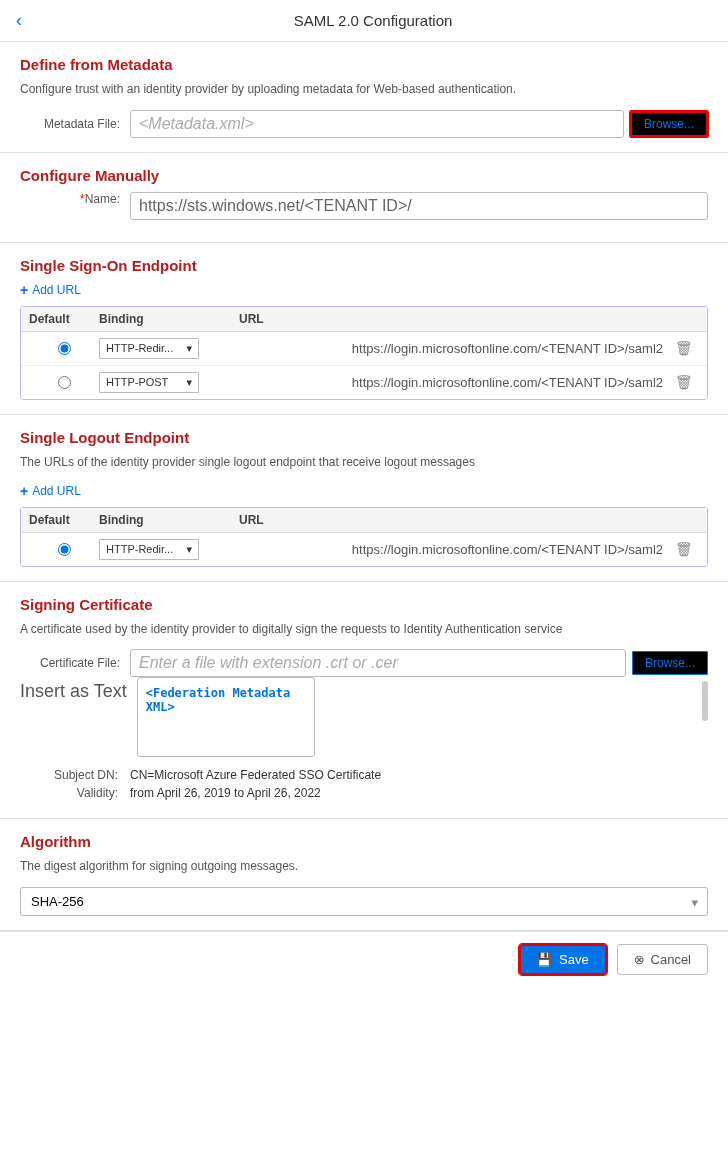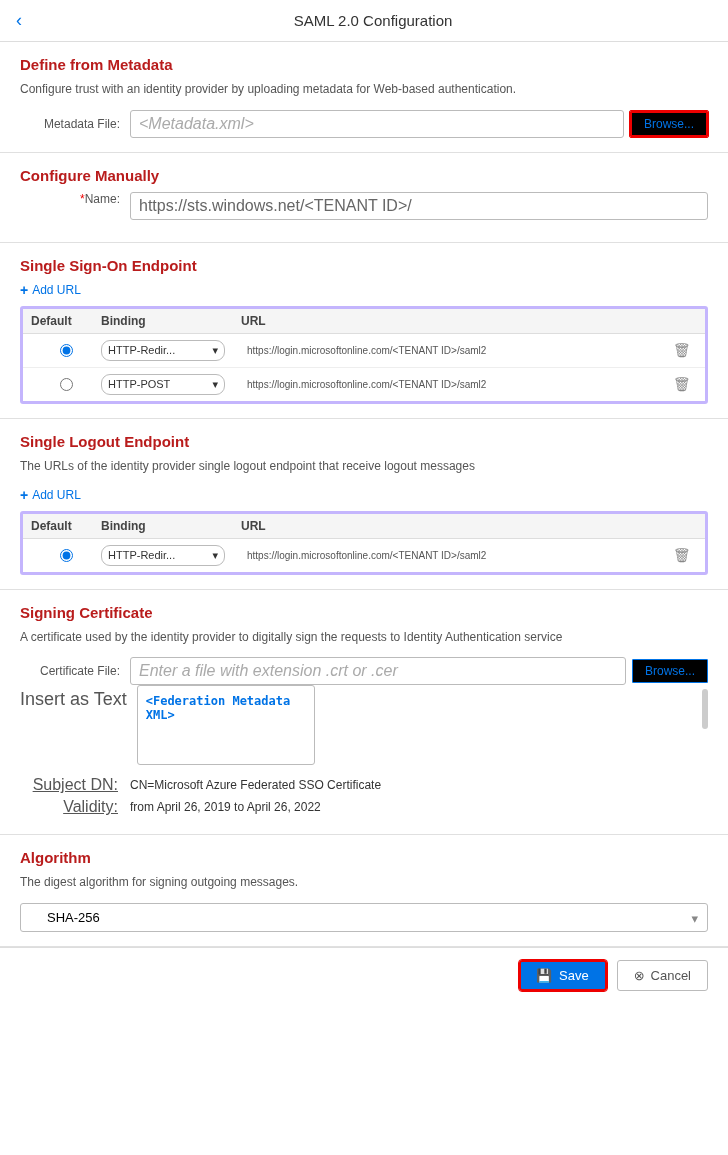--- a/index.html
+++ b/index.html
@@ -101,21 +101,21 @@
       margin-bottom: 8px;
       border: none;
       background: none;
     }
     .add-url-btn .plus {
       font-size: 14px;
       margin-right: 4px;
       font-weight: bold;
     }
     .table-wrapper {
-      border: 3px solid #c4b5fd;
+      border: 1px solid #c4b5fd;
       border-radius: 3px;
       overflow: hidden;
     }
     .table-header {
       display: grid;
       grid-template-columns: 70px 140px 1fr 30px;
       background: #f5f5f5;
       border-bottom: 1px solid #ddd;
       padding: 5px 8px;
       font-size: 12px;
@@ -135,35 +135,36 @@
     }
     .radio-cell {
       display: flex;
       justify-content: center;
       align-items: center;
     }
     .binding-select {
       display: flex;
       align-items: center;
       border: 1px solid #bbb;
-      border-radius: 9px;
+      border-radius: 1px;
       padding: 3px 6px;
       font-size: 11px;
       background: #fff;
       cursor: pointer;
-      width: 124px;
+      width: 100px;
       justify-content: space-between;
     }
     .url-cell {
-      font-size: 10px;
+      font-size: 13px;
       color: #555;
       padding: 0 6px;
       overflow: hidden;
       text-overflow: ellipsis;
       white-space: nowrap;
+      text-align: right;
     }
     .delete-icon {
       color: #888;
       cursor: pointer;
       font-size: 14px;
       text-align: center;
     }
     .cert-textarea {
       flex: 1;
       border: 1px solid #bbb;
@@ -188,36 +189,35 @@
       text-align: right;
       padding-right: 10px;
       padding-top: 4px;
     }
     .info-row {
       display: flex;
       align-items: center;
       margin-bottom: 4px;
     }
     .info-label {
-      font-size: 16px;
+      font-size: 12px;
       color: #555;
       min-width: 110px;
       text-align: right;
       padding-right: 12px;
-      text-decoration: underline;
     }
     .info-value {
       font-size: 12px;
       color: #333;
     }
     .algorithm-select {
       width: 100%;
       border: 1px solid #bbb;
       border-radius: 3px;
-      padding: 6px 26px;
+      padding: 6px 10px;
       font-size: 13px;
       background: #fff;
       appearance: none;
       cursor: pointer;
     }
     .select-wrapper {
       position: relative;
     }
     .select-wrapper::after {
       content: '▾';

